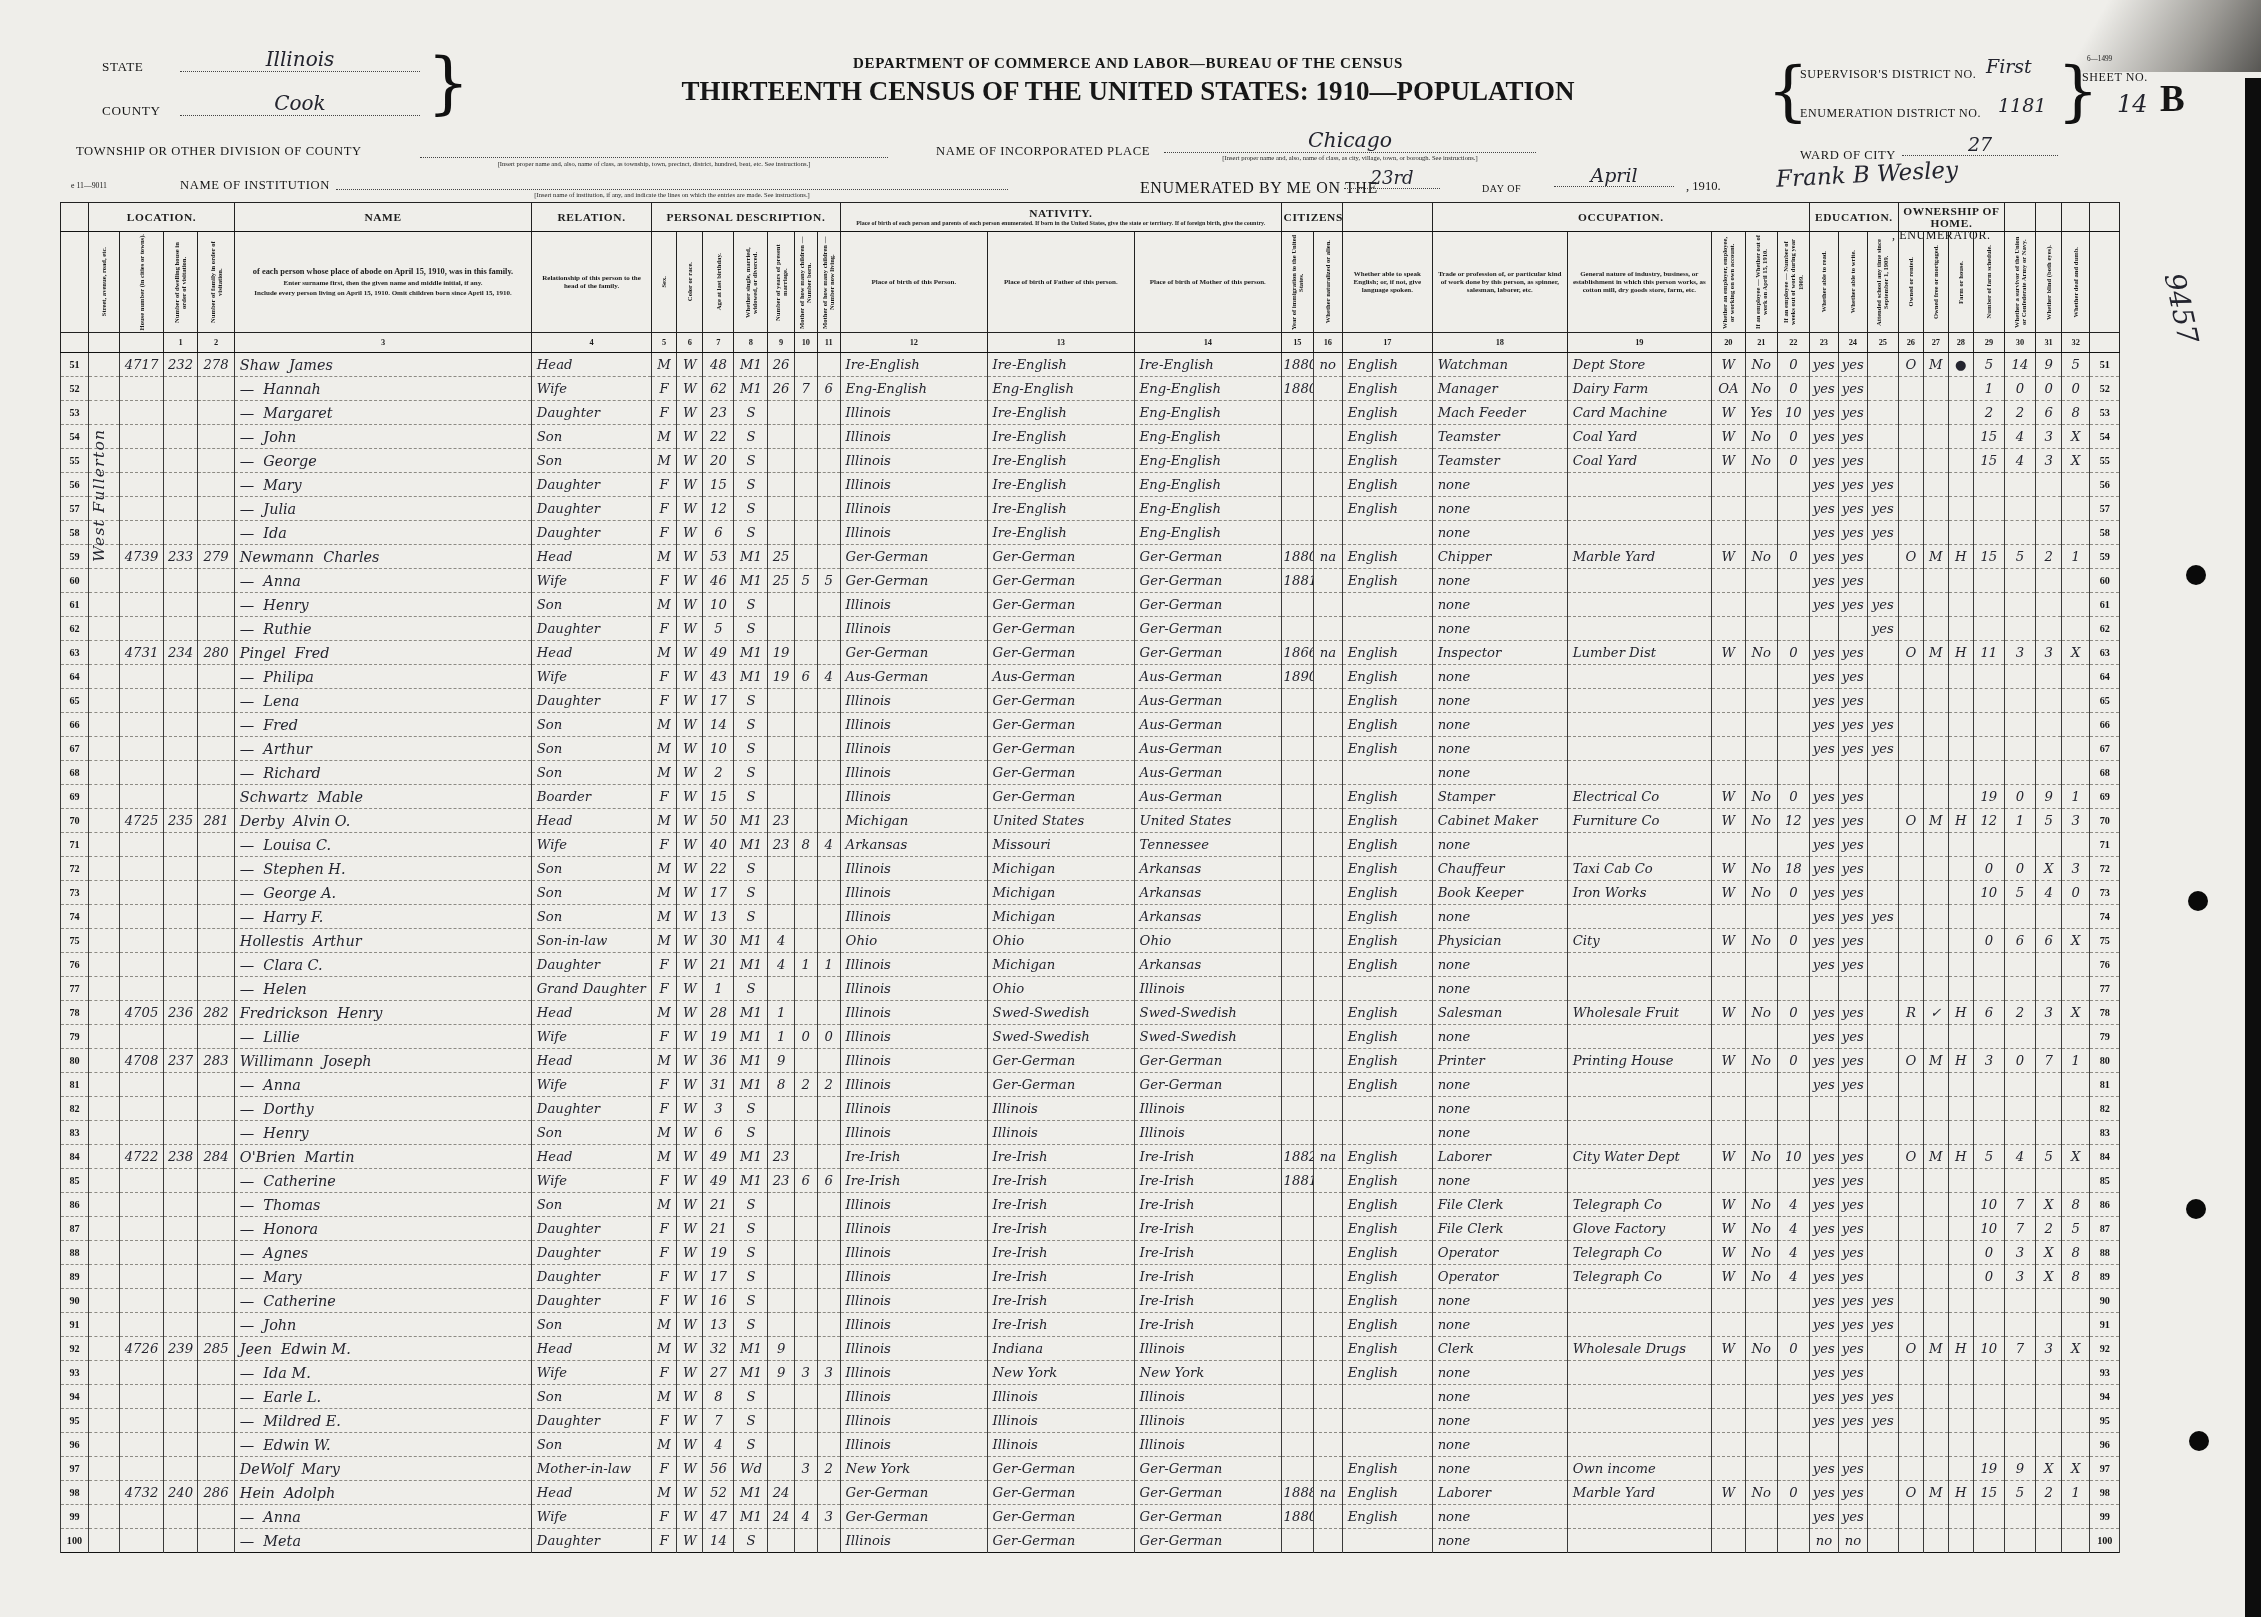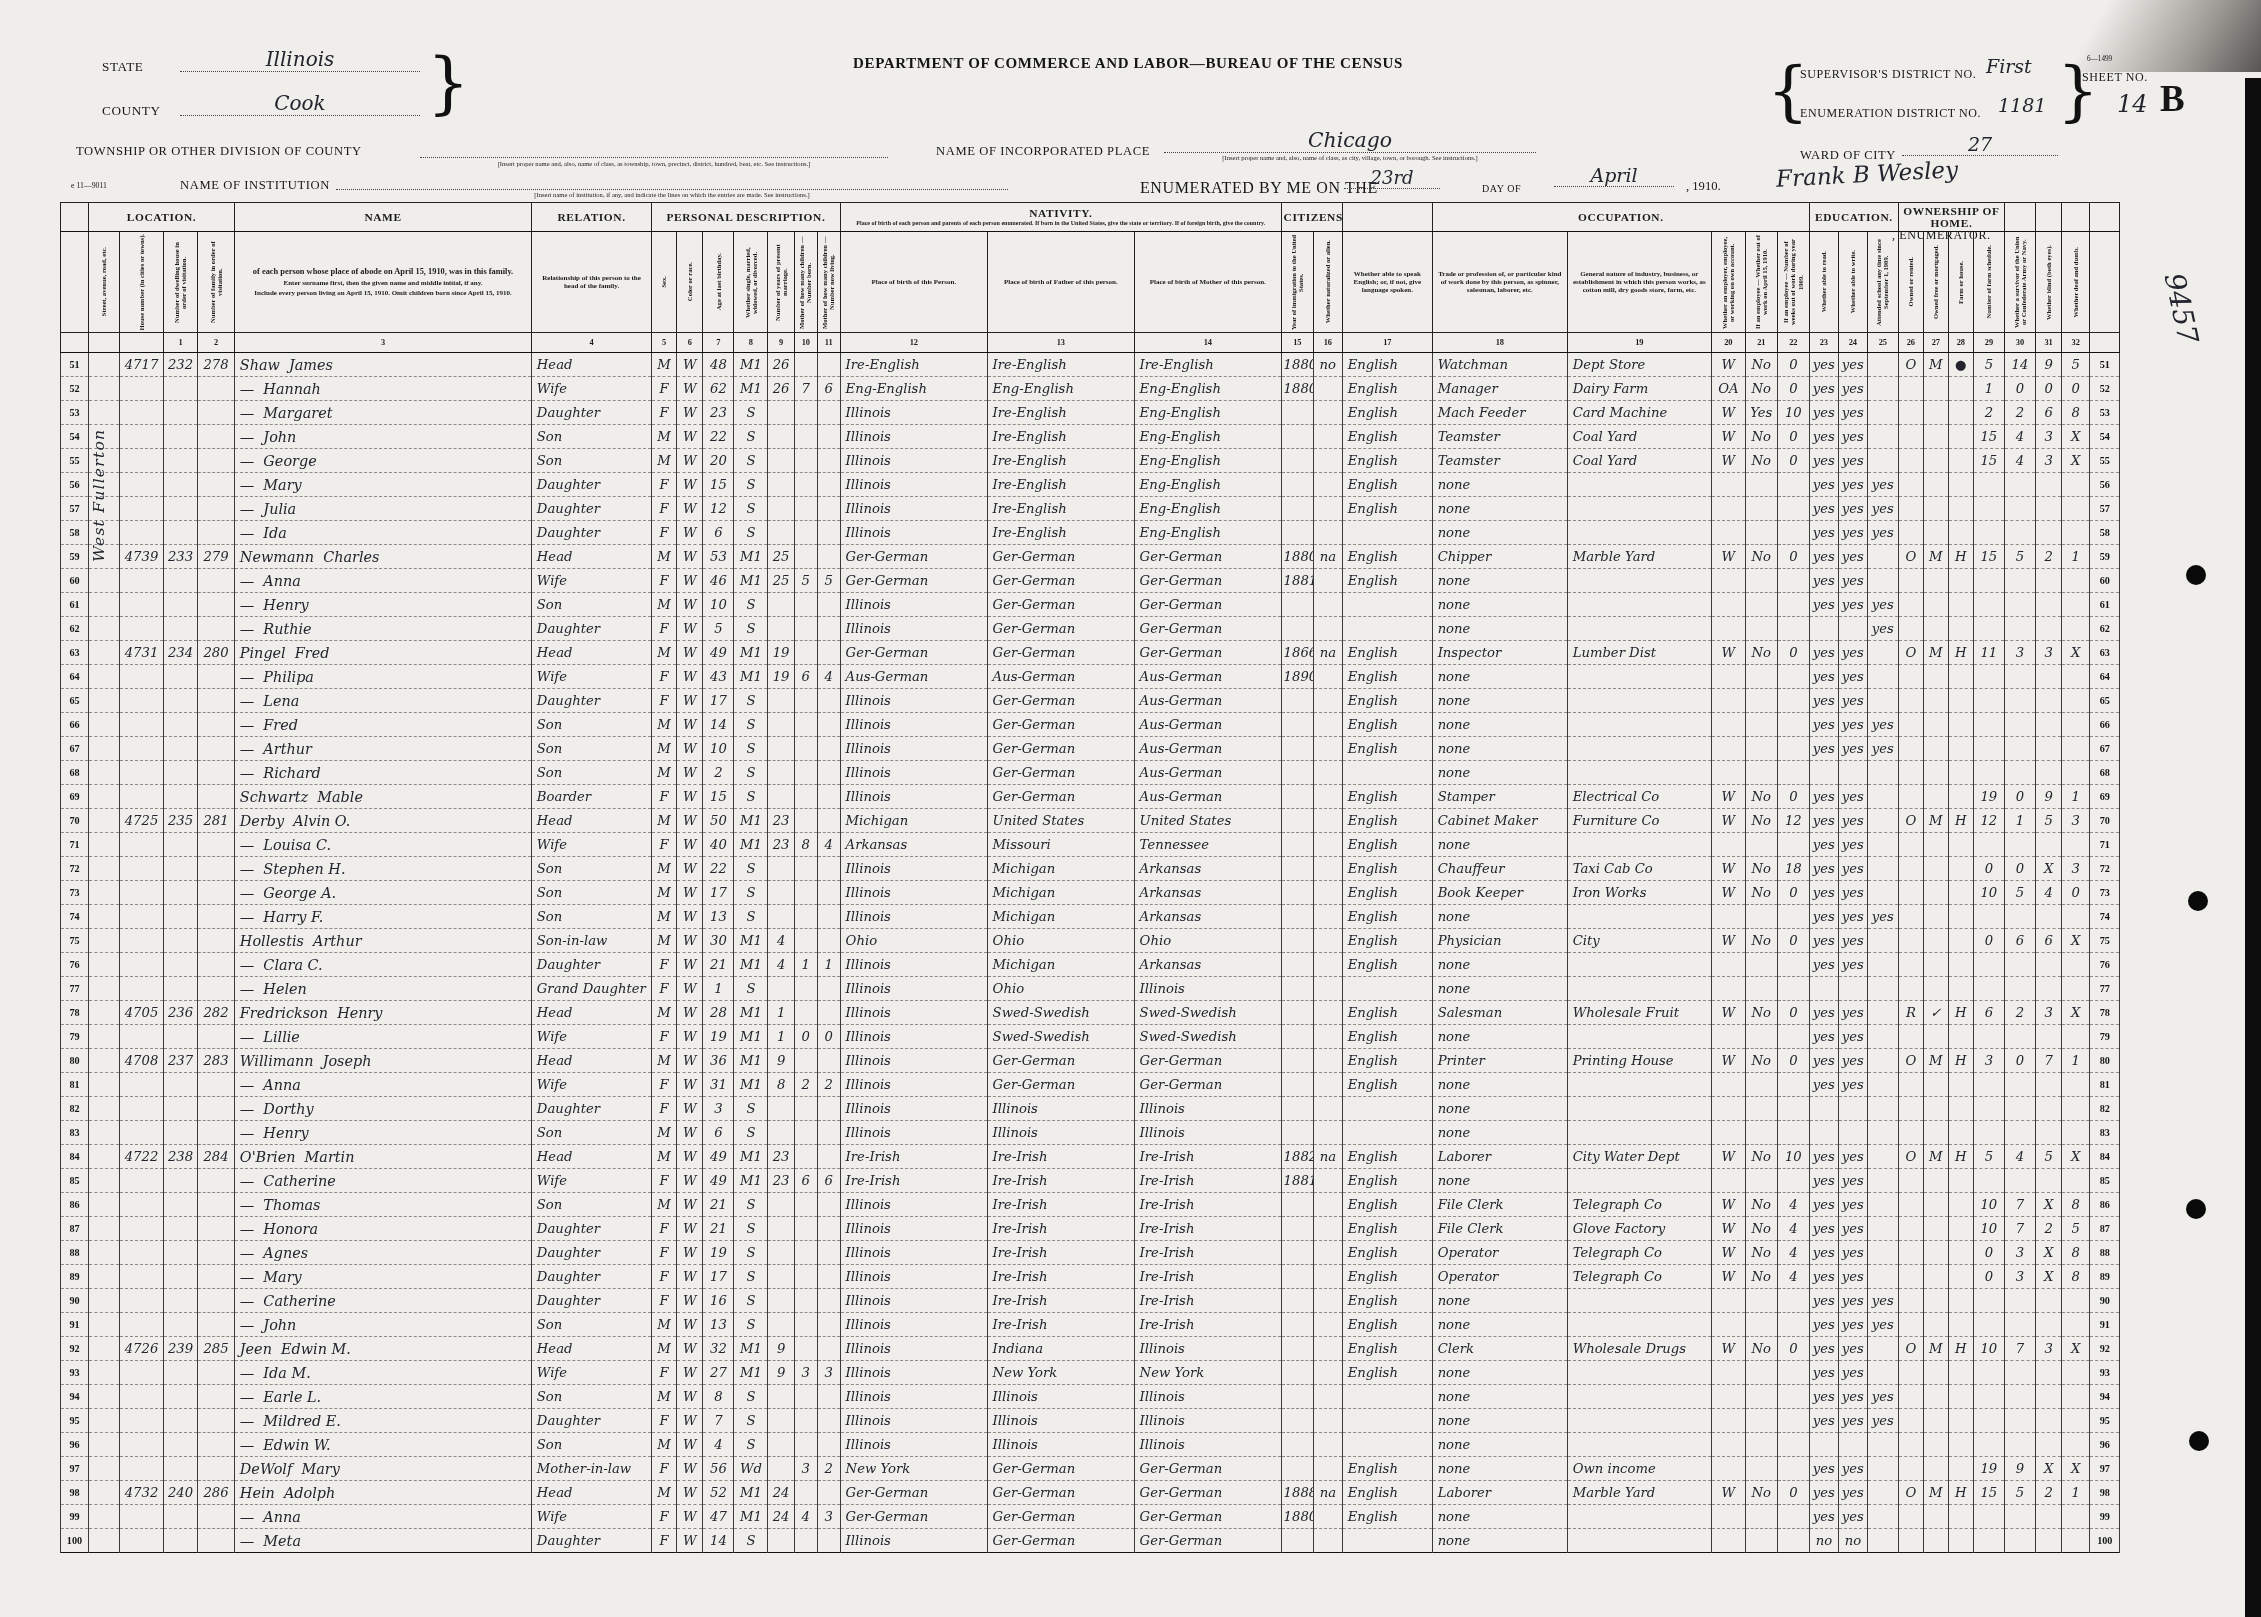--- a/index.html
+++ b/index.html
@@ -56,20 +56,21 @@
   <div class="abs" style="left:180px;top:47px;width:240px;border-bottom:1.2px dotted #444;text-align:center;">
     <span class="hw" style="font-size:20px;">Illinois</span>
   </div>
   <div class="abs printed sc" style="left:102px;top:103px;font-size:13.2px;">County</div>
   <div class="abs" style="left:180px;top:91px;width:240px;border-bottom:1.2px dotted #444;text-align:center;">
     <span class="hw" style="font-size:20px;">Cook</span>
   </div>
   <div class="abs brace" style="left:427px;top:44px;font-size:67px;">}</div>
 
   <div class="abs printed" style="left:1128px;top:55px;transform:translateX(-50%);font-size:15px;font-weight:bold;letter-spacing:0.6px;white-space:nowrap;">DEPARTMENT OF COMMERCE AND LABOR—BUREAU OF THE CENSUS</div>
+  <div class="abs printed" style="left:1128px;top:76px;transform:translateX(-50%);font-size:27px;font-weight:bold;white-space:nowrap;">THIRTEENTH CENSUS OF THE UNITED STATES: 1910—POPULATION</div>
 
   <div class="abs brace" style="left:1767px;top:52px;font-size:66px;">{</div>
   <div class="abs printed sc" style="left:1800px;top:67px;font-size:12px;white-space:nowrap;text-align:right;">Supervisor's District No.</div>
   <span class="abs hw" style="left:1986px;top:55px;font-size:19px;">First</span>
   <div class="abs printed sc" style="left:1800px;top:106px;font-size:12px;white-space:nowrap;">Enumeration District No.</div>
   <span class="abs hw" style="left:1998px;top:94px;font-size:19px;">1181</span>
   <div class="abs brace" style="left:2057px;top:52px;font-size:66px;">}</div>
   <div class="abs printed" style="left:2087px;top:55px;font-size:7.2px;">6—1499</div>
   <div class="abs printed sc" style="left:2082px;top:70px;font-size:12px;white-space:nowrap;">Sheet No.</div>
   <span class="abs hw" style="left:2117px;top:90px;font-size:24px;">14</span>

